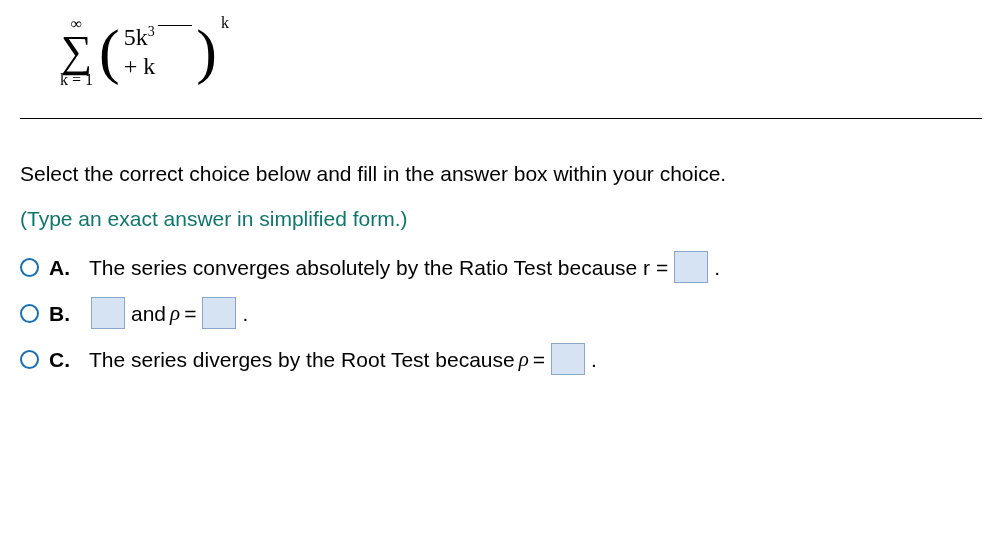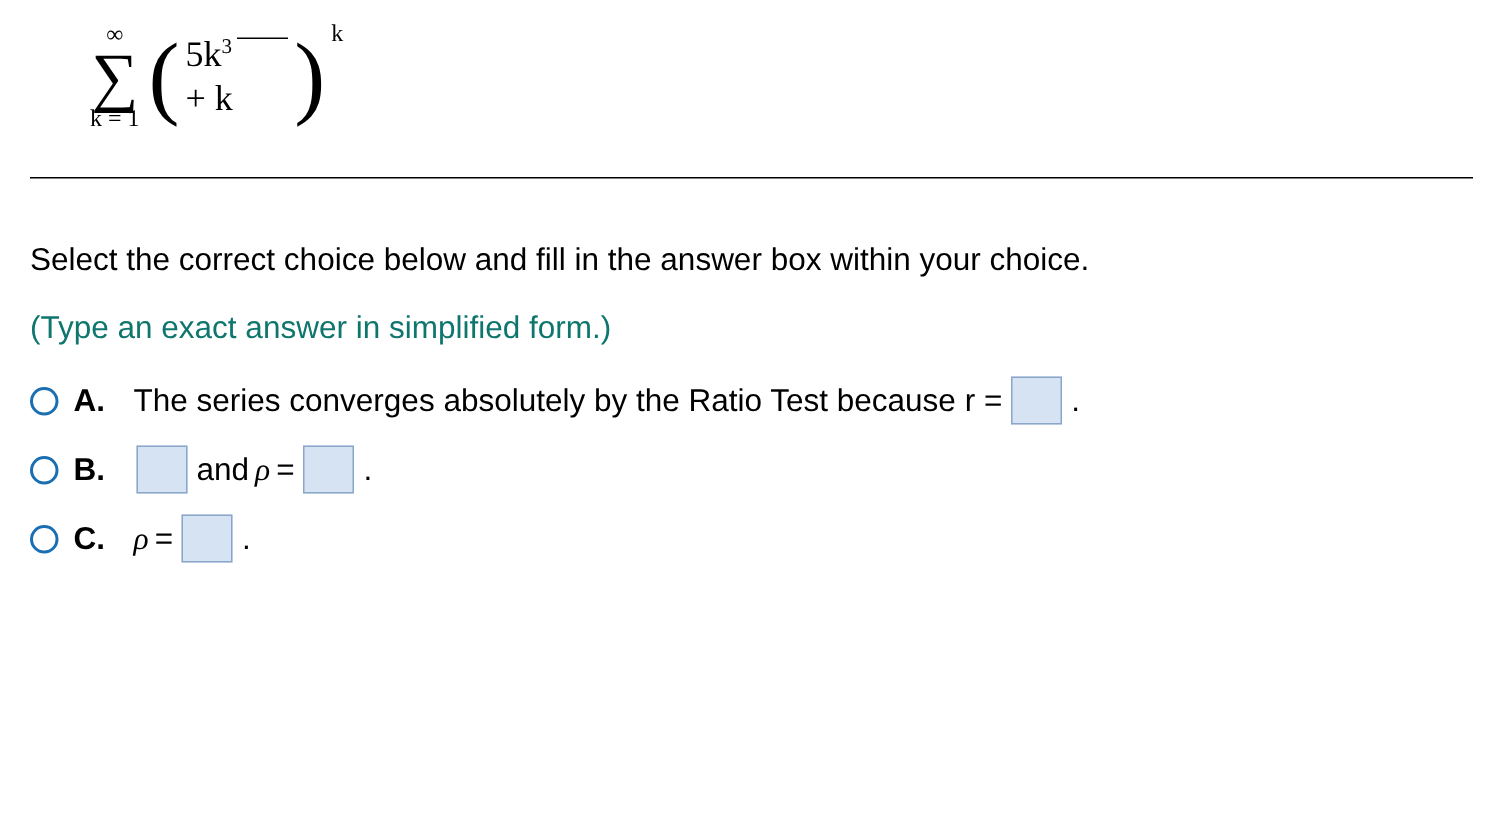--- a/index.html
+++ b/index.html
@@ -167,18 +167,19 @@
     <span> =</span>
     <span class="answer-box"></span>
     <span>.</span>
   </span>
 </div>
 
 <div class="choice-row">
   <span class="radio"></span>
   <span class="choice-label">C.</span>
   <span class="choice-text">
+    <span>The series diverges by the Root Test because </span>
     <span class="rho">ρ</span>
     <span> =</span>
     <span class="answer-box"></span>
     <span>.</span>
   </span>
 </div>
 
 </body></html>

